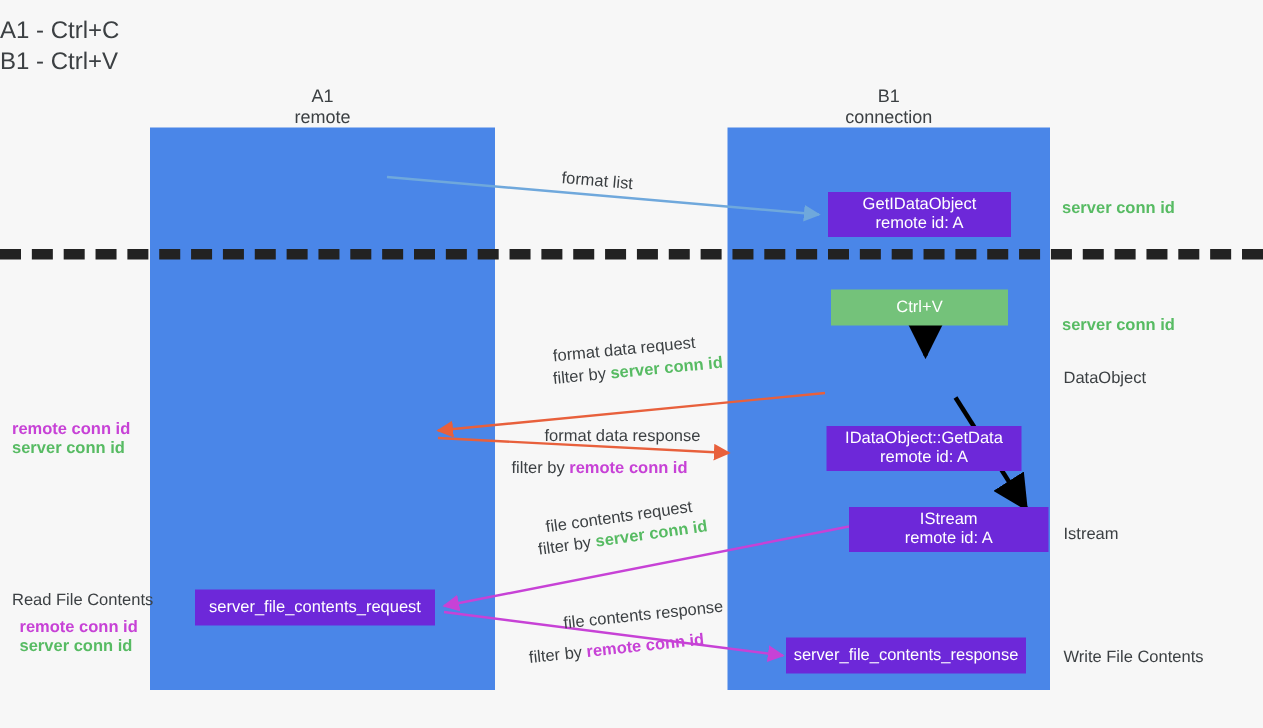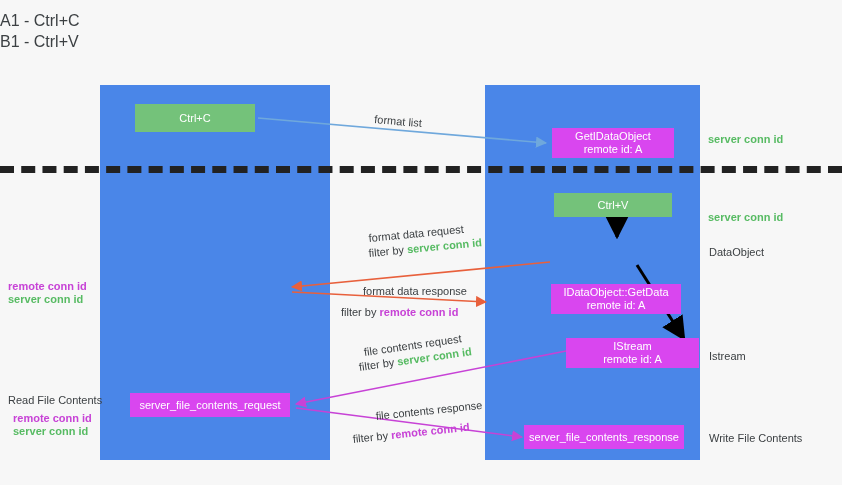--- a/index.html
+++ b/index.html
@@ -33,21 +33,21 @@
   .lane-head.a{left:100px;top:57px;width:230px;}
   .lane-head.b{left:485px;top:57px;width:215px;}
 
   .box{
     position:absolute;box-sizing:border-box;
     display:flex;align-items:center;justify-content:center;
     text-align:center;color:#ffffff;font-size:11px;line-height:13px;
     white-space:pre;padding:2px 4px;
   }
   .box.green{background:#6aa84f;background:#74c27a;}
-  .box.orange{background:#d946ef;}
+  .box.orange{background:#6d28d9;}
 
   .edge-label{
     position:absolute;font-size:11px;line-height:14px;color:#3c4043;
     white-space:pre;transform-origin:left top;
   }
   .edge-label .g{color:#57bb63;font-weight:bold;}
   .edge-label .m{color:#c742d6;font-weight:bold;}
 
   .side-label{
     position:absolute;font-size:11px;line-height:14px;white-space:pre;
@@ -65,20 +65,24 @@
 <body>
 
 <div id="stage">
 
   <div class="title">A1 - Ctrl+C
 B1 - Ctrl+V</div>
 
   <div class="lane a"></div>
   <div class="lane b"></div>
 
+  <div class="lane-head a">A1
+remote</div>
+  <div class="lane-head b">B1
+connection</div>
 
   <svg id="wires">
     <defs>
       <marker id="ar-blue" viewBox="0 0 10 10" refX="9" refY="5" markerWidth="7" markerHeight="7" orient="auto-start-reverse">
         <path d="M 0 0 L 10 5 L 0 10 z" fill="#6fa8dc"></path>
       </marker>
       <marker id="ar-red" viewBox="0 0 10 10" refX="9" refY="5" markerWidth="7" markerHeight="7" orient="auto-start-reverse">
         <path d="M 0 0 L 10 5 L 0 10 z" fill="#e8603c"></path>
       </marker>
       <marker id="ar-mag" viewBox="0 0 10 10" refX="9" refY="5" markerWidth="7" markerHeight="7" orient="auto-start-reverse">
@@ -99,21 +103,20 @@
 
     <line x1="637" y1="265" x2="684" y2="339" stroke="#000000" stroke-width="3" marker-end="url(#ar-black)"></line>
 
     <line x1="566" y1="351" x2="296" y2="404" stroke="#c742d6" stroke-width="1.6" marker-end="url(#ar-mag)"></line>
 
     <line x1="296" y1="408" x2="522" y2="437" stroke="#c742d6" stroke-width="1.6" marker-end="url(#ar-mag)"></line>
   </svg>
 
   <div class="dash-line"></div>
 
-  <div class="box green" style="left:135px;top:104px;width:120px;height:28px;">Ctrl+C</div>
 
   <div class="box orange" style="left:552px;top:128px;width:122px;height:30px;">GetIDataObject
 remote id: A</div>
 
   <div class="box green" style="left:554px;top:193px;width:118px;height:24px;">Ctrl+V</div>
 
   <div class="box orange" style="left:551px;top:237px;width:130px;height:30px;margin-top:47px;">IDataObject::GetData
 remote id: A</div>
 
   <div class="box orange" style="left:566px;top:338px;width:133px;height:30px;">IStream

